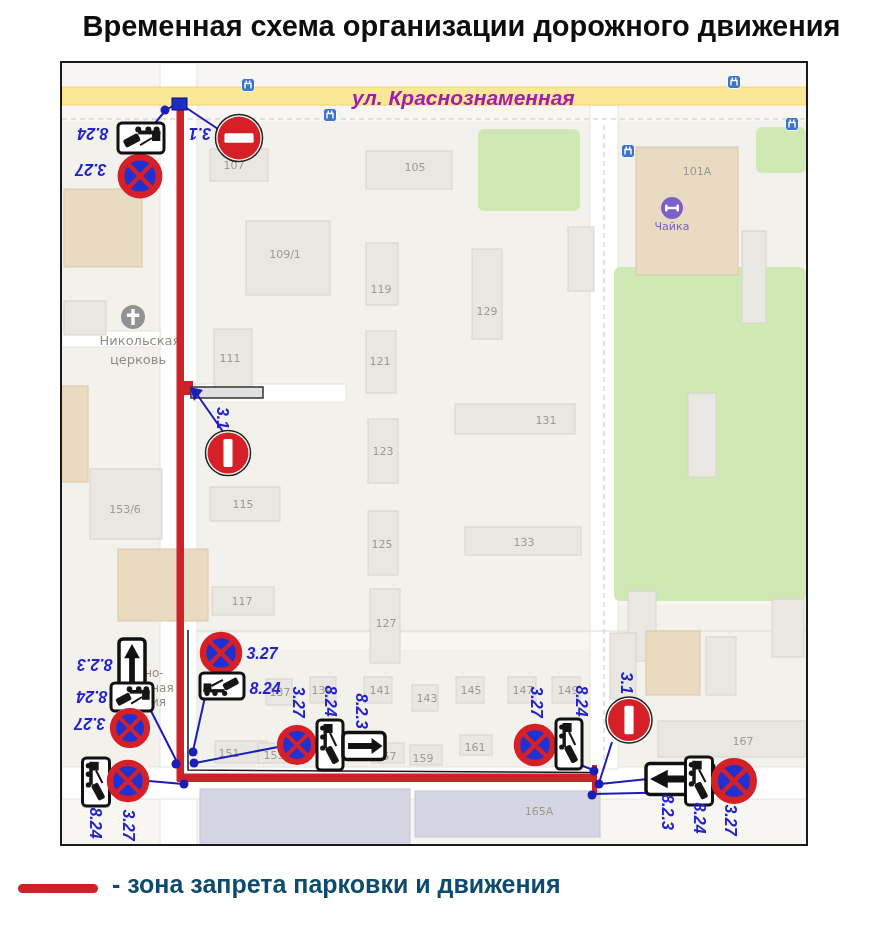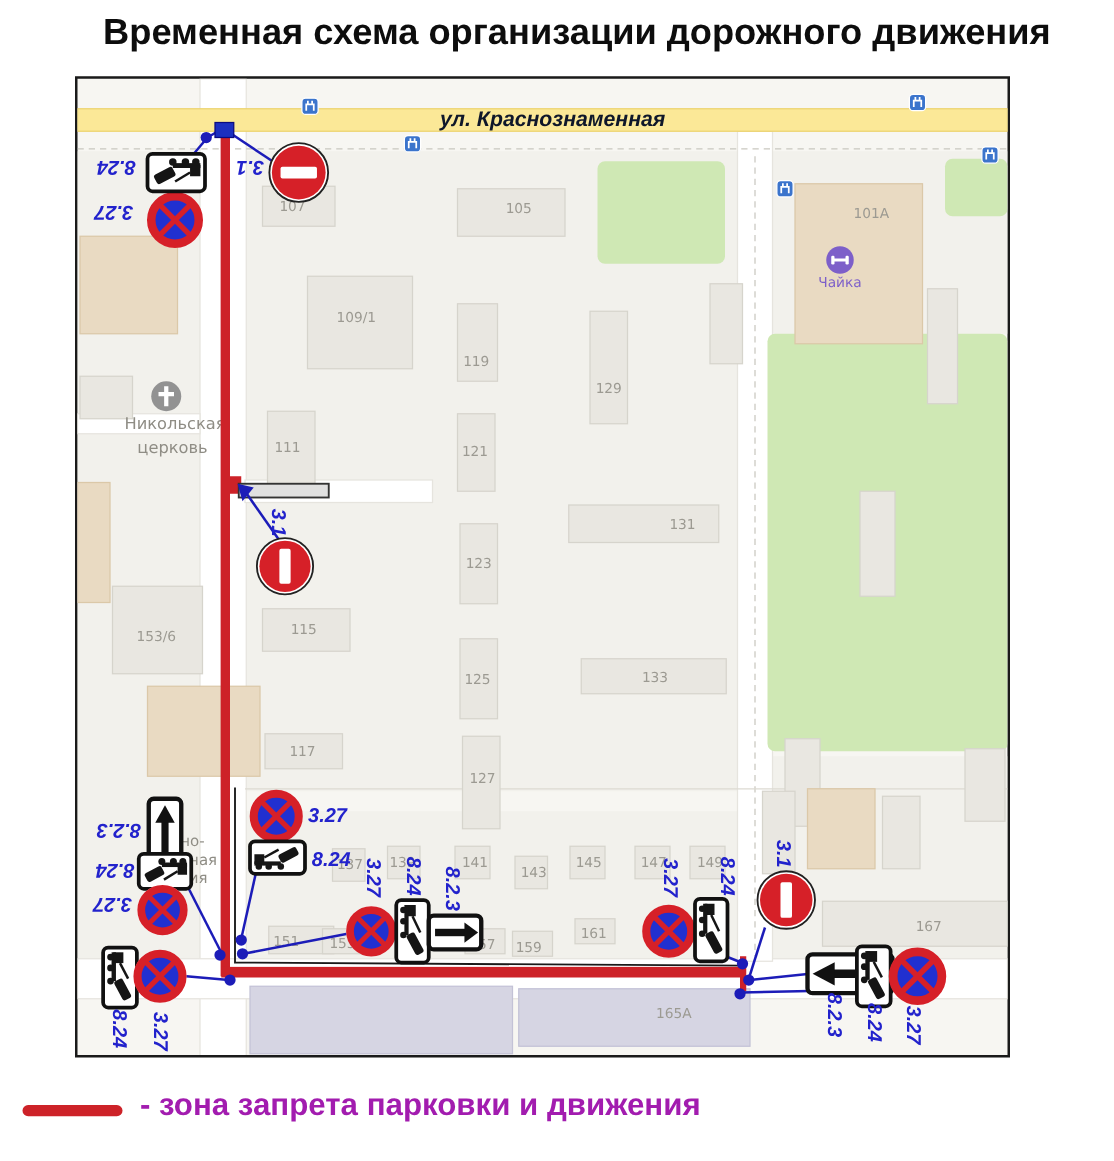--- a/index.html
+++ b/index.html
@@ -1,23 +1,23 @@
 <!DOCTYPE html>
 <html><head>
 <meta charset="utf-8">
 <style>
   html,body{margin:0;padding:0;background:#fff;}
   body{width:891px;height:929px;position:relative;font-family:"Liberation Sans",sans-serif;overflow:hidden;}
   #title{position:absolute;left:16px;top:10px;width:891px;text-align:center;font-size:29px;font-weight:bold;color:#0d0d0d;letter-spacing:0px;}
   #map{position:absolute;left:60px;top:61px;width:748px;height:785px;border:2px solid #1a1a1a;box-sizing:border-box;background:#f7f6f2;}
   #map svg{position:absolute;left:0;top:0;}
-  #street-label{position:absolute;left:290px;top:23px;width:260px;font-size:17px;font-weight:bold;font-style:italic;color:#0f172a;z-index:5;}
+  #street-label{position:absolute;left:290px;top:23px;width:260px;font-size:21px;font-weight:bold;font-style:italic;color:#a21caf;z-index:5;}
   #legend{position:absolute;left:0;top:862px;width:891px;height:60px;}
   #legend-line{position:absolute;left:18px;top:22px;width:80px;height:9px;border-radius:5px;}
-  #legend-text{position:absolute;left:112px;top:8px;font-size:25px;font-weight:bold;color:#a21caf;}
+  #legend-text{position:absolute;left:112px;top:8px;font-size:25px;font-weight:bold;color:#0c4a6e;}
 </style>
 </head>
 <body>
 
 <div id="title">Временная схема организации дорожного движения</div>
 
 <div id="map">
   <svg id="map-svg" width="744" height="781" viewBox="62 62 744 781">
       <rect x="62" y="120" width="98" height="646" fill="#f2f1ec"></rect>
       <rect x="196" y="120" width="394" height="512" fill="#f2f1ec"></rect>

